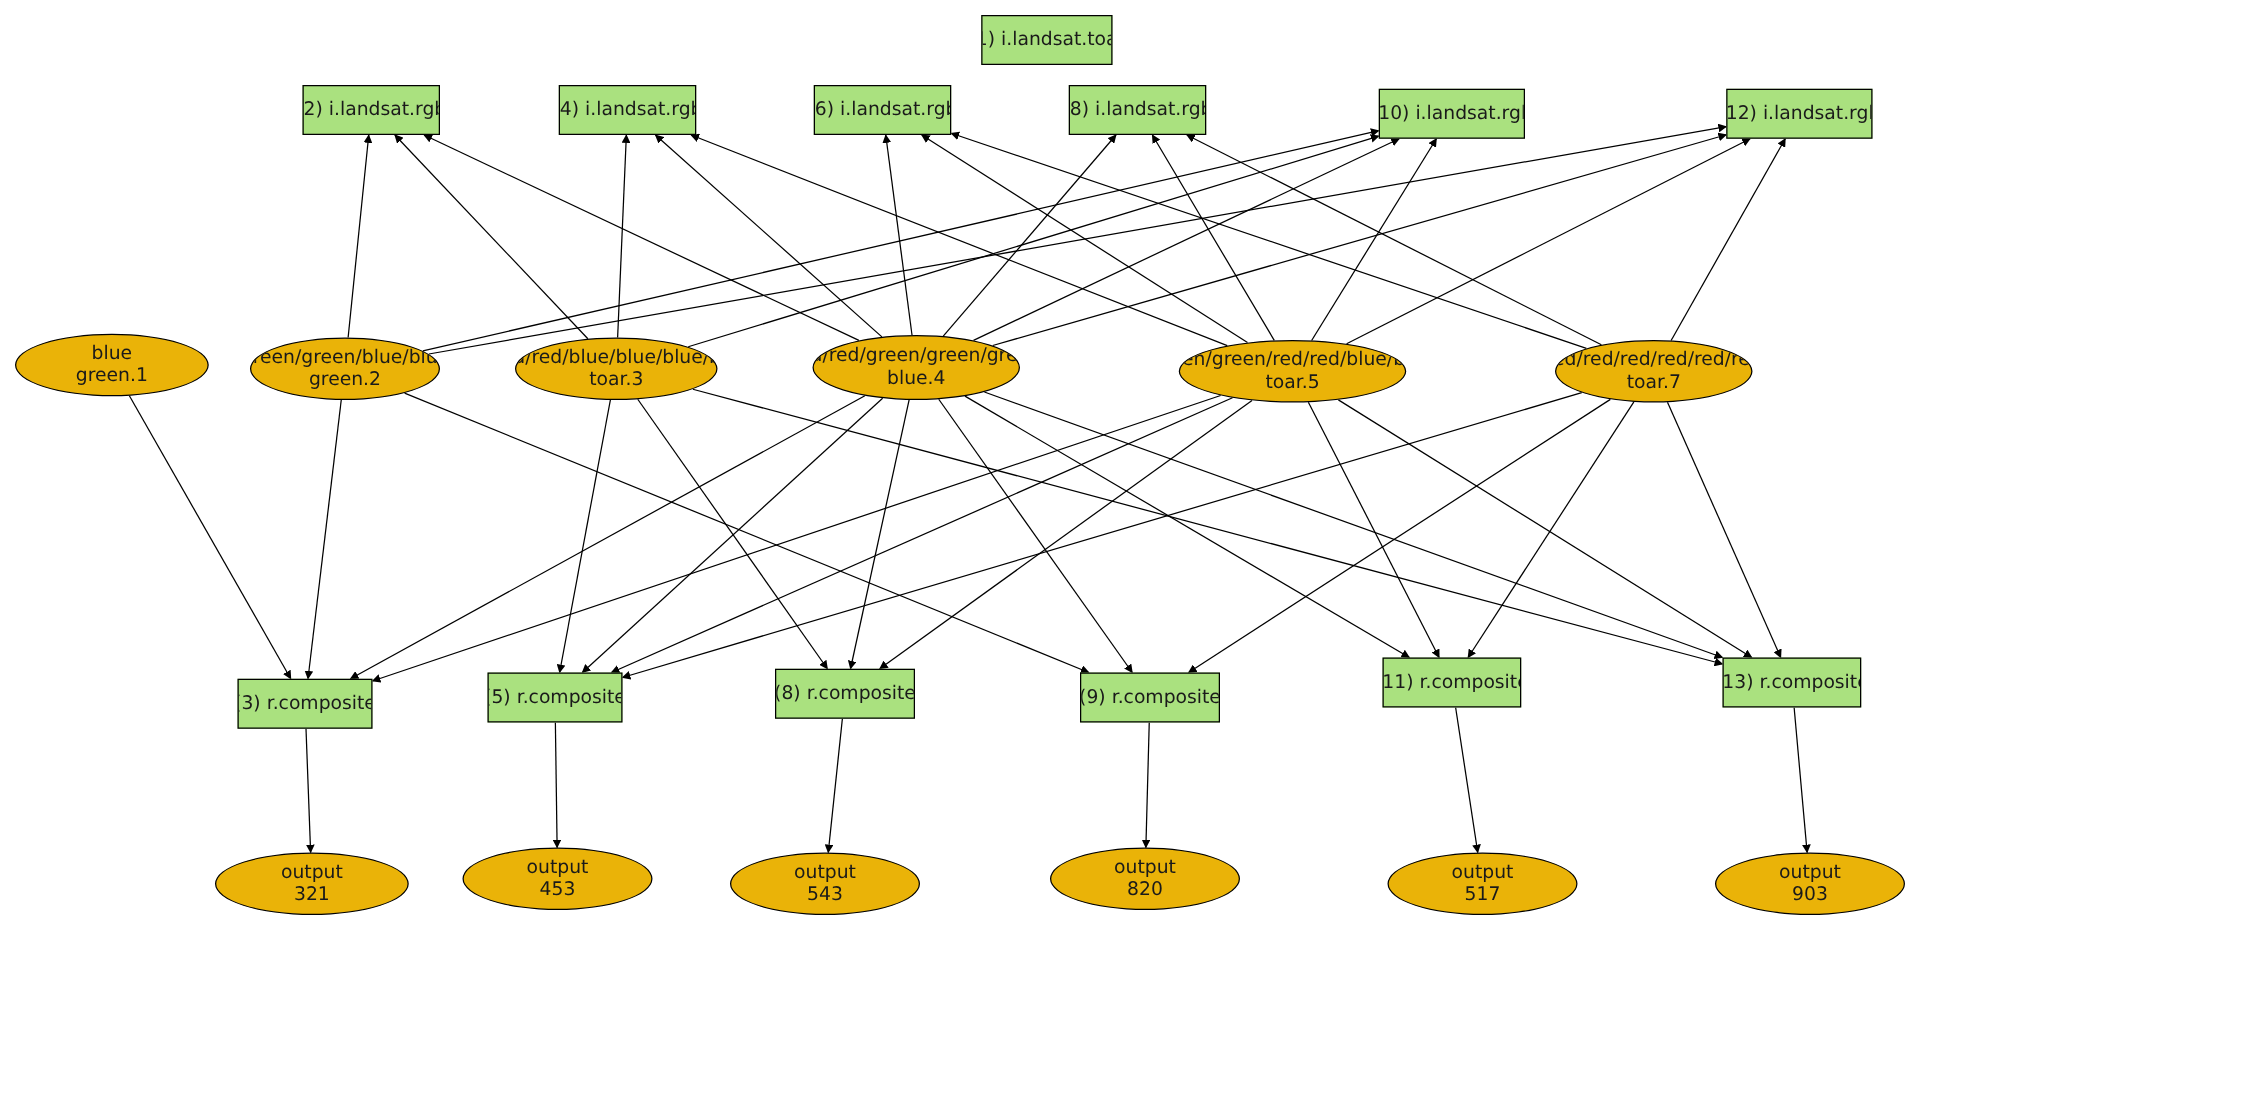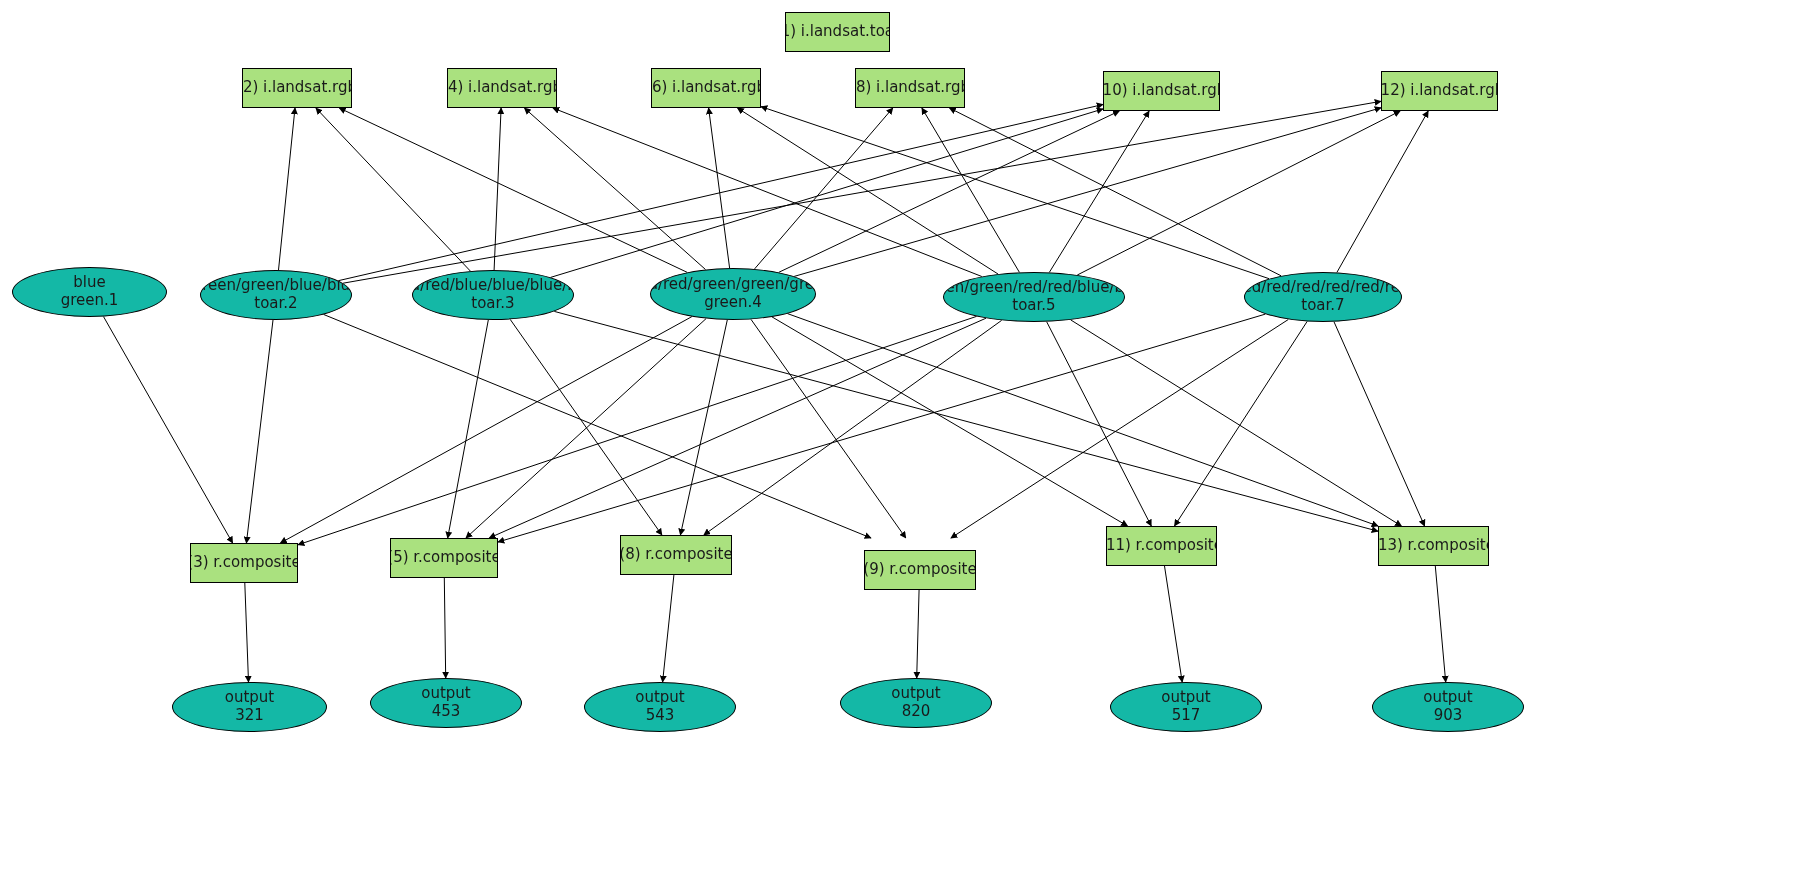--- a/index.html
+++ b/index.html
@@ -36,21 +36,21 @@
     overflow: hidden;
     white-space: nowrap;
   }
   .node.box {
     background: #aae17f;
     border: 1px solid #000000;
     border-radius: 0;
     font-size: 15px;
   }
   .node.ellipse {
-    background: #14b8a6;
+    background: #eab308;
     border: 1px solid #000000;
     border-radius: 50%;
     font-size: 15px;
   }
   .node .l1, .node .l2 {
     display: block;
   }
 </style>
 </head>
 <body>
@@ -133,48 +133,48 @@
       </div>
       <div class="node box" style="left: 1381px; top: 71px; width: 117px; height: 40px;">
         <span class="l1">(12) i.landsat.rgb</span>
       </div>
       <div class="node ellipse" style="left: 12px; top: 267px; width: 155px; height: 50px;">
         <span class="l1">blue</span>
         <span class="l2">green.1</span>
       </div>
       <div class="node ellipse" style="left: 200px; top: 270px; width: 152px; height: 50px;">
         <span class="l1">green/green/blue/blue</span>
-        <span class="l2">toar.2</span>
+        <span class="l2">green.2</span>
       </div>
       <div class="node ellipse" style="left: 412px; top: 270px; width: 162px; height: 50px;">
         <span class="l1">red/red/blue/blue/blue/blu</span>
         <span class="l2">toar.3</span>
       </div>
       <div class="node ellipse" style="left: 650px; top: 268px; width: 166px; height: 52px;">
         <span class="l1">red/red/green/green/green</span>
-        <span class="l2">green.4</span>
+        <span class="l2">blue.4</span>
       </div>
       <div class="node ellipse" style="left: 943px; top: 272px; width: 182px; height: 50px;">
         <span class="l1">green/green/red/red/blue/blue</span>
         <span class="l2">toar.5</span>
       </div>
       <div class="node ellipse" style="left: 1244px; top: 272px; width: 158px; height: 50px;">
         <span class="l1">red/red/red/red/red/red</span>
         <span class="l2">toar.7</span>
       </div>
       <div class="node box" style="left: 190px; top: 543px; width: 108px; height: 40px;">
         <span class="l1">(3) r.composite</span>
       </div>
       <div class="node box" style="left: 390px; top: 538px; width: 108px; height: 40px;">
         <span class="l1">(5) r.composite</span>
       </div>
       <div class="node box" style="left: 620px; top: 535px; width: 112px; height: 40px;">
         <span class="l1">(8) r.composite</span>
       </div>
-      <div class="node box" style="left: 864px; top: 550px; width: 112px; height: 40px;">
+      <div class="node box" style="left: 864px; top: 538px; width: 112px; height: 40px;">
         <span class="l1">(9) r.composite</span>
       </div>
       <div class="node box" style="left: 1106px; top: 526px; width: 111px; height: 40px;">
         <span class="l1">(11) r.composite</span>
       </div>
       <div class="node box" style="left: 1378px; top: 526px; width: 111px; height: 40px;">
         <span class="l1">(13) r.composite</span>
       </div>
       <div class="node ellipse" style="left: 172px; top: 682px; width: 155px; height: 50px;">
         <span class="l1">output</span>

